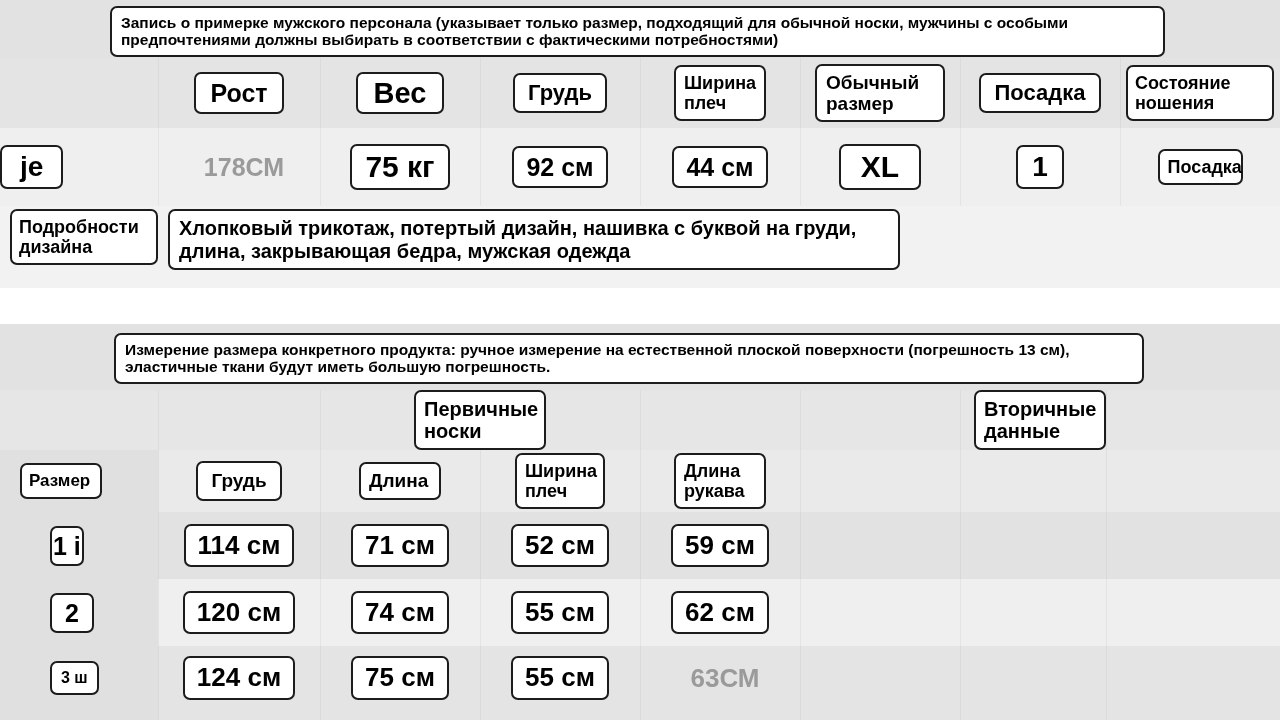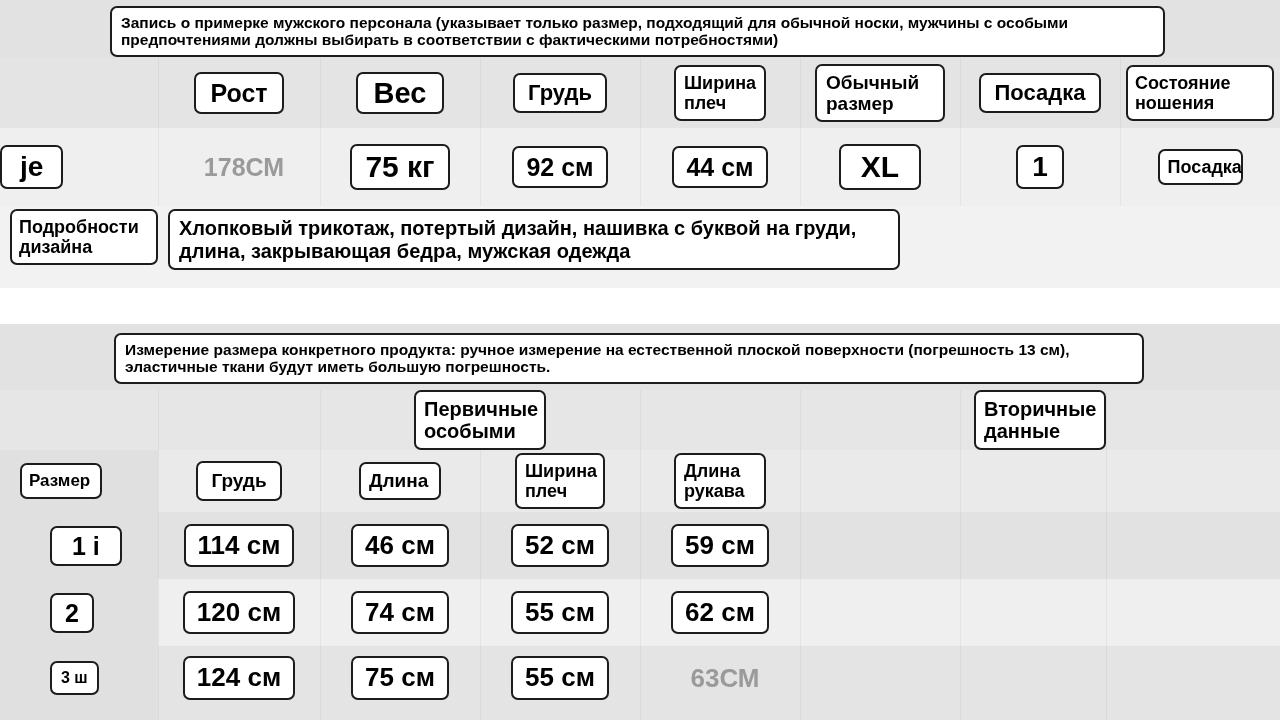--- a/index.html
+++ b/index.html
@@ -261,21 +261,21 @@
     <div class="grid-v" style="left:320px; top:66px; height:330px;"></div>
     <div class="grid-v" style="left:480px; top:66px; height:330px;"></div>
     <div class="grid-v" style="left:640px; top:66px; height:330px;"></div>
     <div class="grid-v" style="left:800px; top:66px; height:330px;"></div>
     <div class="grid-v" style="left:960px; top:66px; height:330px;"></div>
     <div class="grid-v" style="left:1106px; top:66px; height:330px;"></div>
 
     <div class="box note2">Измерение размера конкретного продукта: ручное измерение на естественной плоской поверхности (погрешность 13 см), эластичные ткани будут иметь большую погрешность.</div>
 
     <div class="cell" style="left:320px; top:66px; width:320px; height:60px; justify-content:center;">
-      <span class="box" style="font-size:20px; font-weight:bold; width:132px; padding:6px 8px;">Первичные особыми</span>
+      <span class="box" style="font-size:20px; font-weight:bold; width:132px; padding:6px 8px;">Первичные носки</span>
     </div>
     <div class="cell" style="left:880px; top:66px; width:320px; height:60px; justify-content:center;">
       <span class="box" style="font-size:20px; font-weight:bold; width:132px; padding:6px 8px;">Вторичные данные</span>
     </div>
 
     <div class="cell" style="left:20px; top:126px; width:138px; height:62px;">
       <span class="box" style="font-size:17px; font-weight:bold; width:82px; padding:6px 7px;">Размер</span>
     </div>
     <div class="cell" style="left:158px; top:126px; width:162px; height:62px; justify-content:center;">
       <span class="box" style="font-size:19px; font-weight:bold; padding:7px 13px;">Грудь</span>
@@ -284,27 +284,27 @@
       <span class="box" style="font-size:19px; font-weight:bold; width:82px; padding:6px 8px;">Длина</span>
     </div>
     <div class="cell" style="left:480px; top:126px; width:160px; height:62px; justify-content:center;">
       <span class="box" style="font-size:18px; font-weight:bold; width:90px; padding:6px 8px;">Ширина плеч</span>
     </div>
     <div class="cell" style="left:640px; top:126px; width:160px; height:62px; justify-content:center;">
       <span class="box" style="font-size:18px; font-weight:bold; width:92px; padding:6px 8px;">Длина рукава</span>
     </div>
 
     <div class="cell" style="left:50px; top:188px; width:108px; height:67px;">
-      <span class="box" style="font-size:25px; font-weight:bold; padding:4px 20px;">1 i</span>
+      <span class="box" style="font-size:25px; font-weight:bold; padding:4px 1px;">1 i</span>
     </div>
     <div class="cell" style="left:158px; top:188px; width:162px; height:67px; justify-content:center;">
       <span class="box" style="font-size:26px; font-weight:bold; padding:5px 12px;">114 см</span>
     </div>
     <div class="cell" style="left:320px; top:188px; width:160px; height:67px; justify-content:center;">
-      <span class="box" style="font-size:26px; font-weight:bold; padding:5px 12px;">46 см</span>
+      <span class="box" style="font-size:26px; font-weight:bold; padding:5px 12px;">71 см</span>
     </div>
     <div class="cell" style="left:480px; top:188px; width:160px; height:67px; justify-content:center;">
       <span class="box" style="font-size:26px; font-weight:bold; padding:5px 12px;">52 см</span>
     </div>
     <div class="cell" style="left:640px; top:188px; width:160px; height:67px; justify-content:center;">
       <span class="box" style="font-size:26px; font-weight:bold; padding:5px 12px;">59 см</span>
     </div>
 
     <div class="cell" style="left:50px; top:255px; width:108px; height:67px;">
       <span class="box" style="font-size:25px; font-weight:bold; padding:4px 13px;">2</span>

